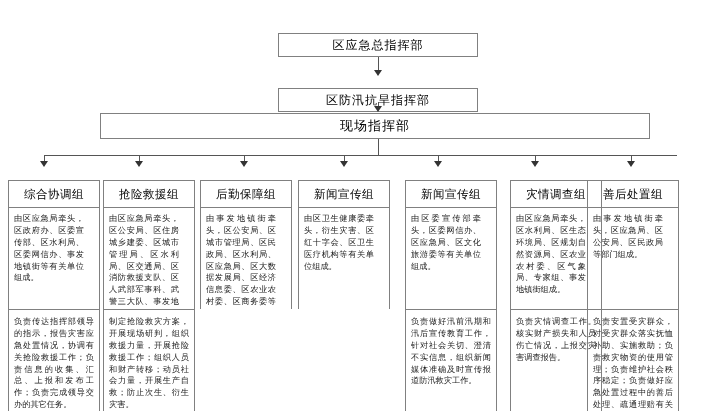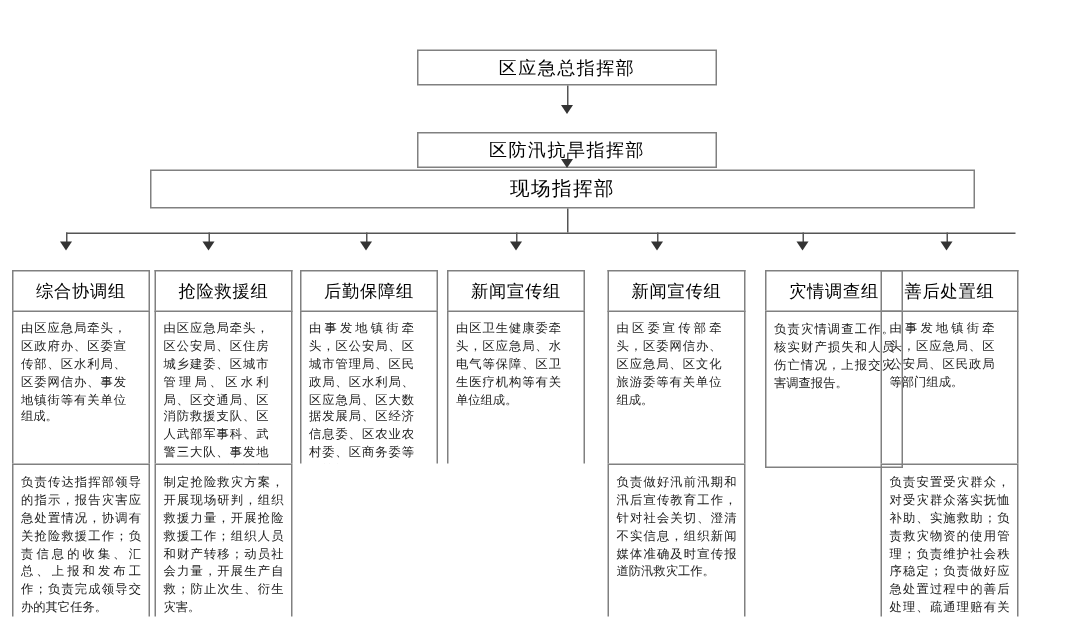--- a/index.html
+++ b/index.html
@@ -172,31 +172,32 @@
     <div class="group-bot">制定抢险救灾方案，开展现场研判，组织救援力量，开展抢险救援工作；组织人员和财产转移；动员社会力量，开展生产自救；防止次生、衍生灾害。</div>
   </div>
 
   <div class="group-col" style="left:200px;">
     <div class="group-head">后勤保障组</div>
     <div class="group-mid">由事发地镇街牵头，区公安局、区城市管理局、区民政局、区水利局、区应急局、区大数据发展局、区经济信息委、区农业农村委、区商务委等有关单位组成。</div>
   </div>
 
   <div class="group-col" style="left:298px;">
     <div class="group-head">新闻宣传组</div>
-    <div class="group-mid">由区卫生健康委牵头，区应急局、水电气等保障、区卫生医疗机构等有关单位组成。</div>
+    <div class="group-mid">由区卫生健康委牵头，衍生灾害、区红十字会、区卫生医疗机构等有关单位组成。</div>
   </div>
 
   <div class="group-col" style="left:405px;">
     <div class="group-head">新闻宣传组</div>
     <div class="group-mid">由区委宣传部牵头，区委网信办、区应急局、区文化旅游委等有关单位组成。</div>
     <div class="group-bot">负责做好汛前汛期和汛后宣传教育工作，针对社会关切、澄清不实信息，组织新闻媒体准确及时宣传报道防汛救灾工作。</div>
   </div>
 
   <div class="group-col" style="left:510px;">
     <div class="group-head">灾情调查组</div>
+    <div class="group-mid">由区应急局牵头，区水利局、区生态环境局、区规划自然资源局、区农业农村委、区气象局、专家组、事发地镇街组成。</div>
     <div class="group-bot">负责灾情调查工作。核实财产损失和人员伤亡情况，上报交灾害调查报告。</div>
   </div>
 
   <div class="group-col" style="left:587px;">
     <div class="group-head">善后处置组</div>
     <div class="group-mid">由事发地镇街牵头，区应急局、区公安局、区民政局等部门组成。</div>
     <div class="group-bot">负责安置受灾群众，对受灾群众落实抚恤补助、实施救助；负责救灾物资的使用管理；负责维护社会秩序稳定；负责做好应急处置过程中的善后处理、疏通理赔有关工作。</div>
   </div>
 
 </div>

